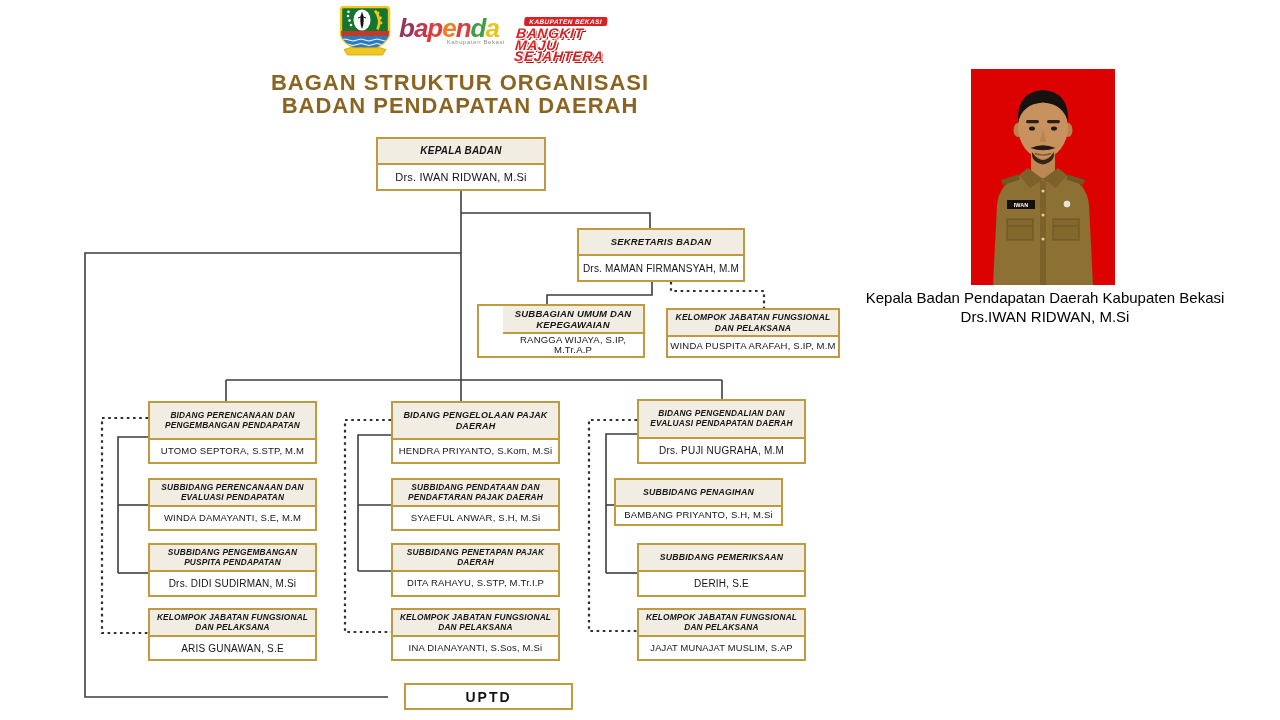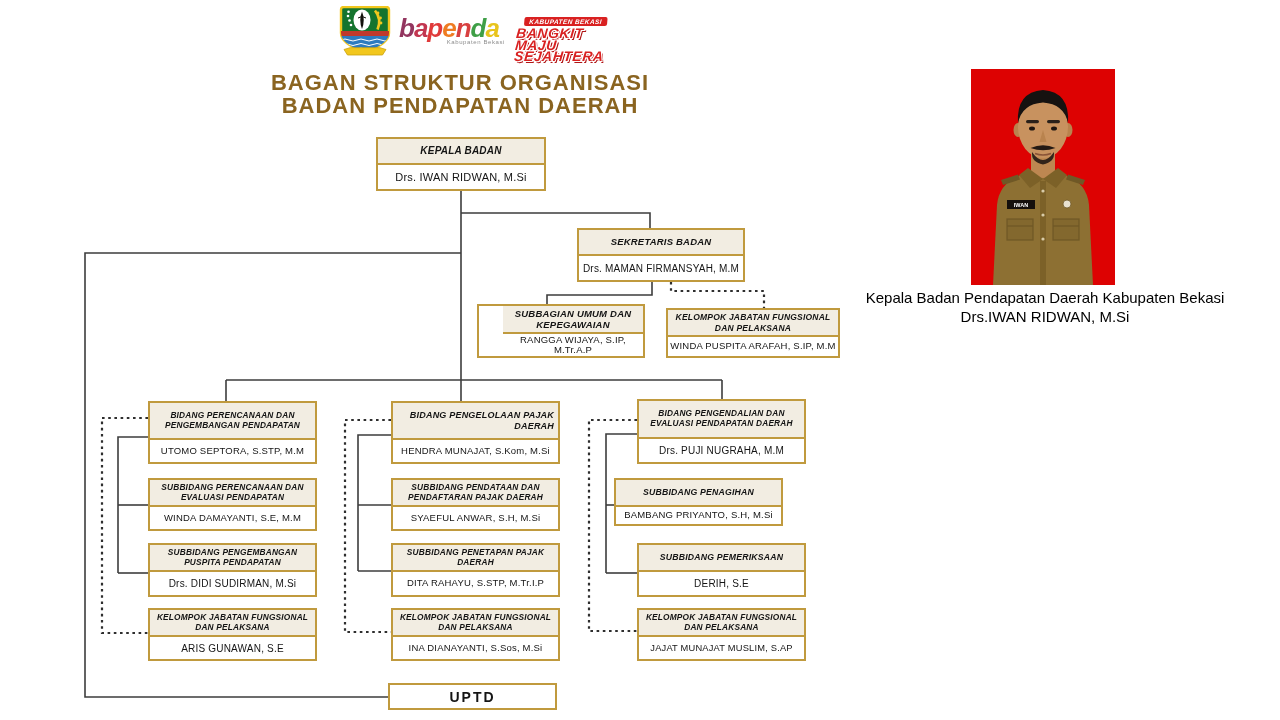--- a/index.html
+++ b/index.html
@@ -24,21 +24,21 @@
   
   .obox{position:absolute;border:2px solid #c09a3e;background:#fff;display:flex;flex-direction:column;
         box-sizing:border-box;}
   .obox .bh{background:#f2ede2;border-bottom:2px solid #c09a3e;display:flex;align-items:center;
             justify-content:center;text-align:center;font-weight:bold;color:#141414;
             letter-spacing:.2px;line-height:1.18;padding:1px 4px;box-sizing:border-box;flex:none;font-style:italic;}
   .obox .bn{flex:1;display:flex;align-items:center;justify-content:center;text-align:center;
             color:#141414;letter-spacing:.2px;line-height:1.1;padding:1px 2px;box-sizing:border-box;}
   .obox-single{position:absolute;border:2px solid #c09a3e;background:#fff;display:flex;align-items:center;
                justify-content:center;font-weight:bold;color:#141414;box-sizing:border-box;
-               font-size:14px;letter-spacing:2px;}
+               font-size:14px;letter-spacing:2px;margin-left:16px;}
 
   
   .caption{left:860px;top:288px;width:370px;text-align:center;font-size:15px;line-height:19px;color:#000;}
 </style>
 </head>
 <body>
 
 <div class="stage">
 
   <svg class="abs" style="left:337px;top:6px;width:56px;height:52px;" viewBox="0 0 56 52">
@@ -144,22 +144,22 @@
   <div class="obox" style="left:148px;top:543px;width:169px;height:54px;">
     <div class="bh" style="height:27px;font-size:8.3px;">SUBBIDANG PENGEMBANGAN PUSPITA PENDAPATAN</div>
     <div class="bn" style="font-size:10px;">Drs. DIDI SUDIRMAN, M.Si</div>
   </div>
   <div class="obox" style="left:148px;top:608px;width:169px;height:53px;">
     <div class="bh" style="height:27px;font-size:8.3px;">KELOMPOK JABATAN FUNGSIONAL DAN PELAKSANA</div>
     <div class="bn" style="font-size:10px;">ARIS GUNAWAN, S.E</div>
   </div>
 
   <div class="obox" style="left:391px;top:401px;width:169px;height:63px;">
-    <div class="bh" style="height:37px;font-size:9px;text-align:right;">BIDANG PENGELOLAAN PAJAK DAERAH</div>
-    <div class="bn" style="font-size:9.5px;">HENDRA MUNAJAT, S.Kom, M.Si</div>
+    <div class="bh" style="height:37px;font-size:9px;">BIDANG PENGELOLAAN PAJAK DAERAH</div>
+    <div class="bn" style="font-size:9.5px;">HENDRA PRIYANTO, S.Kom, M.Si</div>
   </div>
   <div class="obox" style="left:391px;top:478px;width:169px;height:53px;">
     <div class="bh" style="height:27px;font-size:8.3px;">SUBBIDANG PENDATAAN DAN PENDAFTARAN PAJAK DAERAH</div>
     <div class="bn" style="font-size:9.5px;">SYAEFUL ANWAR, S.H, M.Si</div>
   </div>
   <div class="obox" style="left:391px;top:543px;width:169px;height:54px;">
     <div class="bh" style="height:27px;font-size:8.3px;">SUBBIDANG PENETAPAN PAJAK DAERAH</div>
     <div class="bn" style="font-size:9.5px;">DITA RAHAYU, S.STP, M.Tr.I.P</div>
   </div>
   <div class="obox" style="left:391px;top:608px;width:169px;height:53px;">

